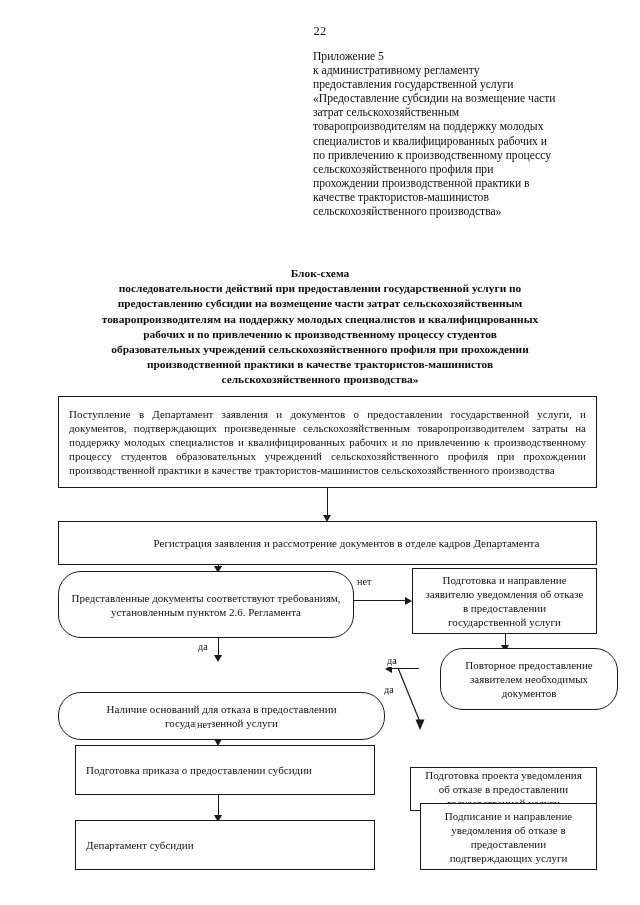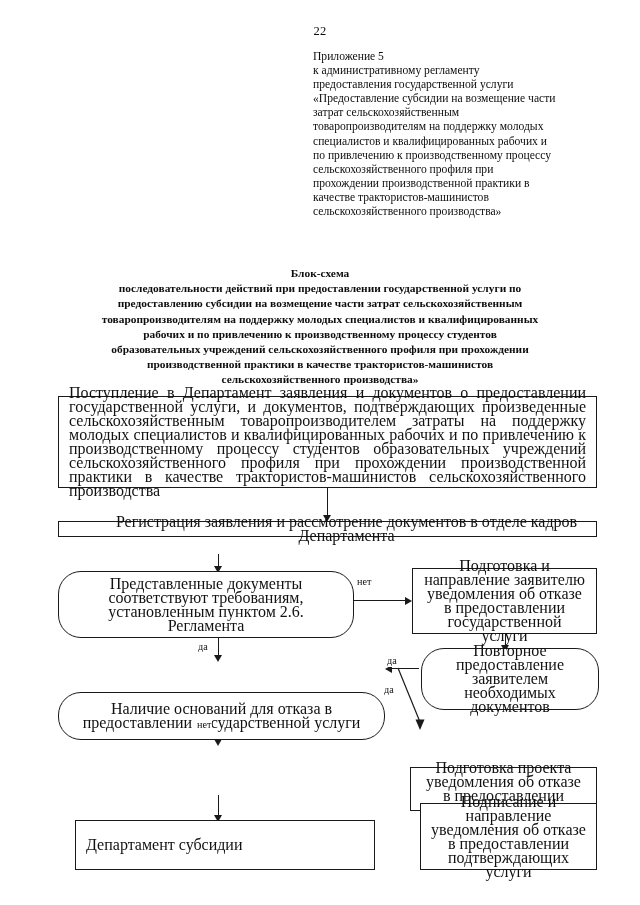--- a/index.html
+++ b/index.html
@@ -58,21 +58,21 @@
     width: 640px;
     height: 905px;
   }
   .box {
     position: absolute;
     box-sizing: border-box;
     border: 1.1px solid #1a1a1a;
     background: #ffffff;
     display: flex;
     align-items: center;
-    font-size: 16px;
+    font-size: 11px;
     line-height: 14px;
     color: #111;
     z-index: 3;
   }
   .box.rounded { border-radius: 23px; }
   .box .btxt { width: 100%; padding: 0 10px; }
   .box.just .btxt { text-align: justify; text-align-last: left; }
   .box.ctr .btxt { text-align: center; }
   .box.left .btxt { text-align: left; }
 
@@ -161,21 +161,21 @@
       <polygon points="420,730 415.5,719.5 424.5,719.5" fill="#1a1a1a"></polygon>
     </svg>
 
     <div class="box just" style="left:58px; top:396px; width:539px; height:92px;">
       <span class="btxt">Поступление в Департамент заявления и документов о предоставлении государственной услуги, и документов, подтверждающих произведенные сельскохозяйственным товаропроизводителем затраты на поддержку молодых специалистов и квалифицированных рабочих и по привлечению к производственному процессу студентов образовательных учреждений сельскохозяйственного профиля при прохождении производственной практики в качестве трактористов-машинистов сельскохозяйственного производства</span>
     </div>
 
     <div class="vline" style="left:327px; top:488px; height:31px;"></div>
     <div class="arrowhead down" style="left:323px; top:515px;"></div>
 
-    <div class="box ctr" style="left:58px; top:521px; width:539px; height:16px;padding-left:38px;">
+    <div class="box ctr" style="left:58px; top:521px; width:539px; height:44px;padding-left:38px;">
       <span class="btxt">Регистрация заявления и рассмотрение документов в отделе кадров Департамента</span>
     </div>
 
     <div class="vline" style="left:218px; top:554px; height:17px;"></div>
     <div class="arrowhead down" style="left:214px; top:566px;"></div>
 
     <div class="box rounded ctr" style="left:58px; top:571px; width:296px; height:67px;">
       <span class="btxt">Представленные документы соответствуют требованиям, установленным пунктом 2.6. Регламента</span>
     </div>
 
@@ -198,32 +198,35 @@
       <span class="btxt">Наличие оснований для отказа в предоставлении государственной услуги</span>
     </div>
 
     <div class="hline" style="left:392px; top:668px; width:27px;"></div>
     <div class="vline" style="left:418px; top:668px; height:1px;"></div>
     <div class="arrowhead left" style="left:385px; top:664.5px;"></div>
     <div class="edge-label" style="left:386px; top:655px;">да</div>
 
     <div class="edge-label" style="left:383px; top:684px;">да</div>
 
-    <div class="box rounded ctr" style="left:421px; top:648px; width:178px; height:62px;">
+    <div class="box rounded ctr" style="left:440px; top:648px; width:178px; height:62px;">
       <span class="btxt">Повторное предоставление заявителем необходимых документов</span>
     </div>
 
     <div class="vline" style="left:218px; top:714px; height:29px;"></div>
     <div class="arrowhead down" style="left:214px; top:739px;"></div>
     <div class="edge-label" style="left:196px; top:719px;">нет</div>
 
     <div class="box ctr" style="left:410px; top:767px; width:187px; height:44px;">
       <span class="btxt">Подготовка проекта уведомления об отказе в предоставлении государственной услуги</span>
     </div>
 
+    <div class="box left" style="left:75px; top:745px; width:300px; height:50px;">
+      <span class="btxt">Подготовка приказа о предоставлении субсидии</span>
+    </div>
 
     <div class="vline" style="left:504px; top:782px; height:21px;"></div>
     <div class="arrowhead down" style="left:500px; top:799px;"></div>
 
     <div class="vline" style="left:218px; top:795px; height:24px;"></div>
     <div class="arrowhead down" style="left:214px; top:815px;"></div>
 
     <div class="box ctr" style="left:420px; top:803px; width:177px; height:67px;">
       <span class="btxt">Подписание и направление уведомления об отказе в предоставлении подтверждающих услуги</span>
     </div>

